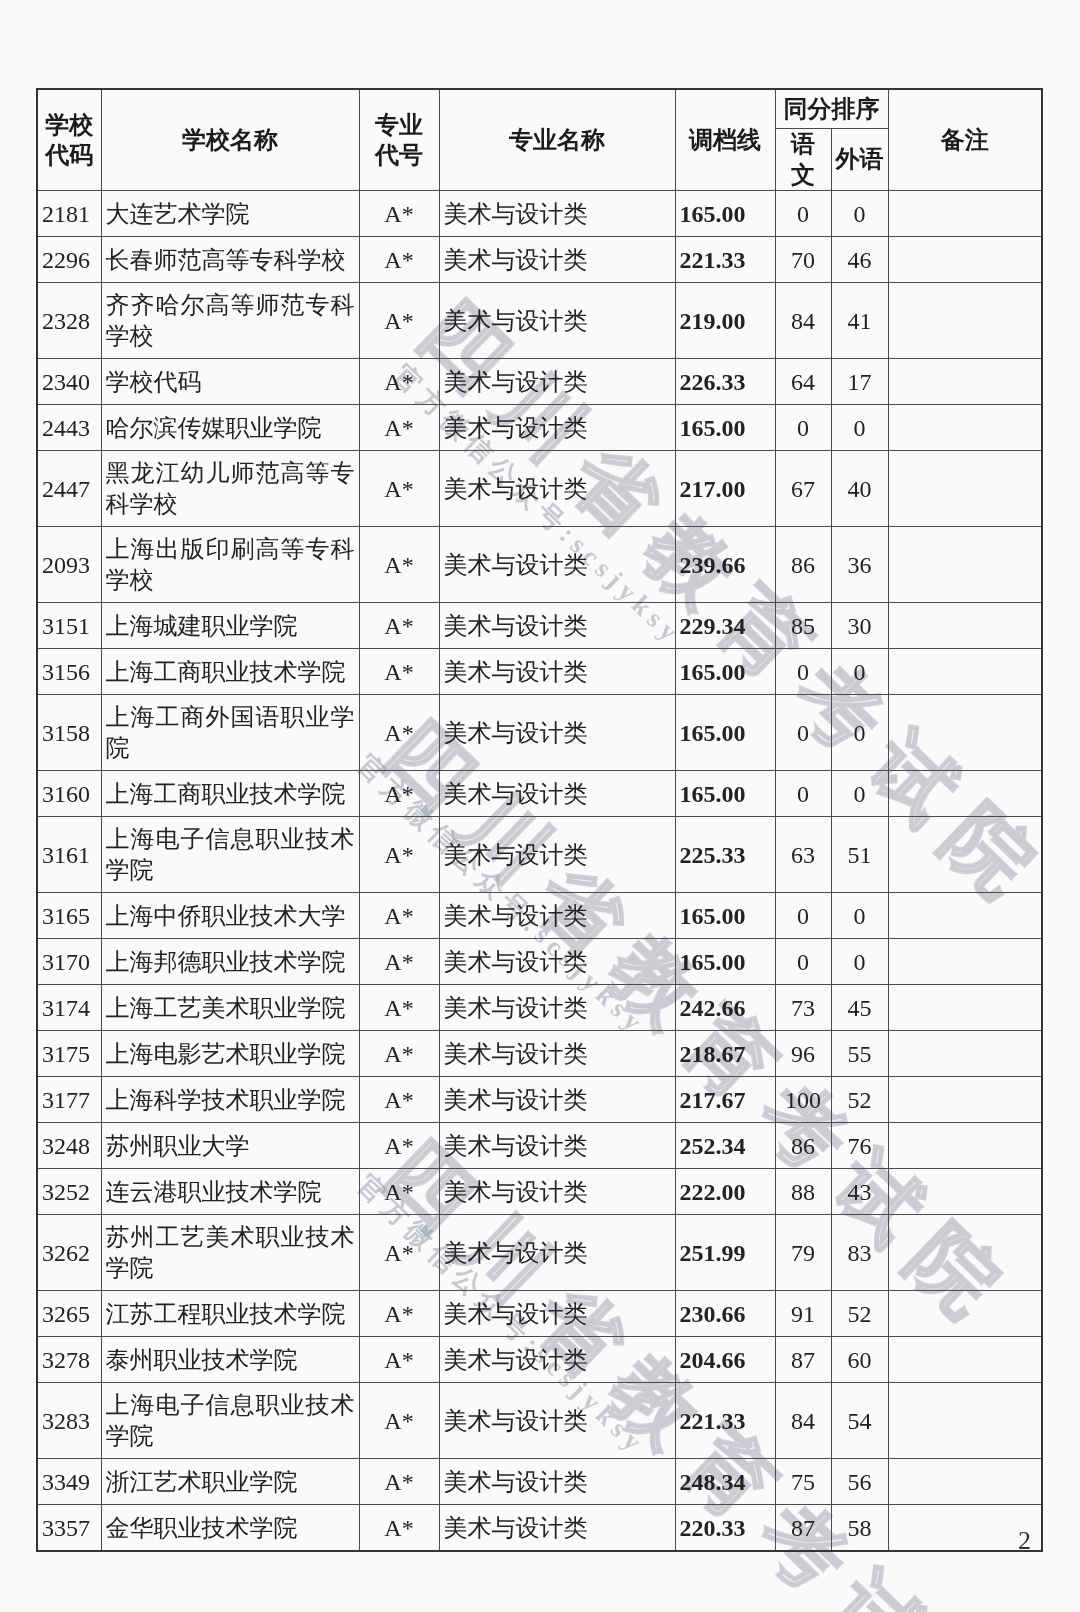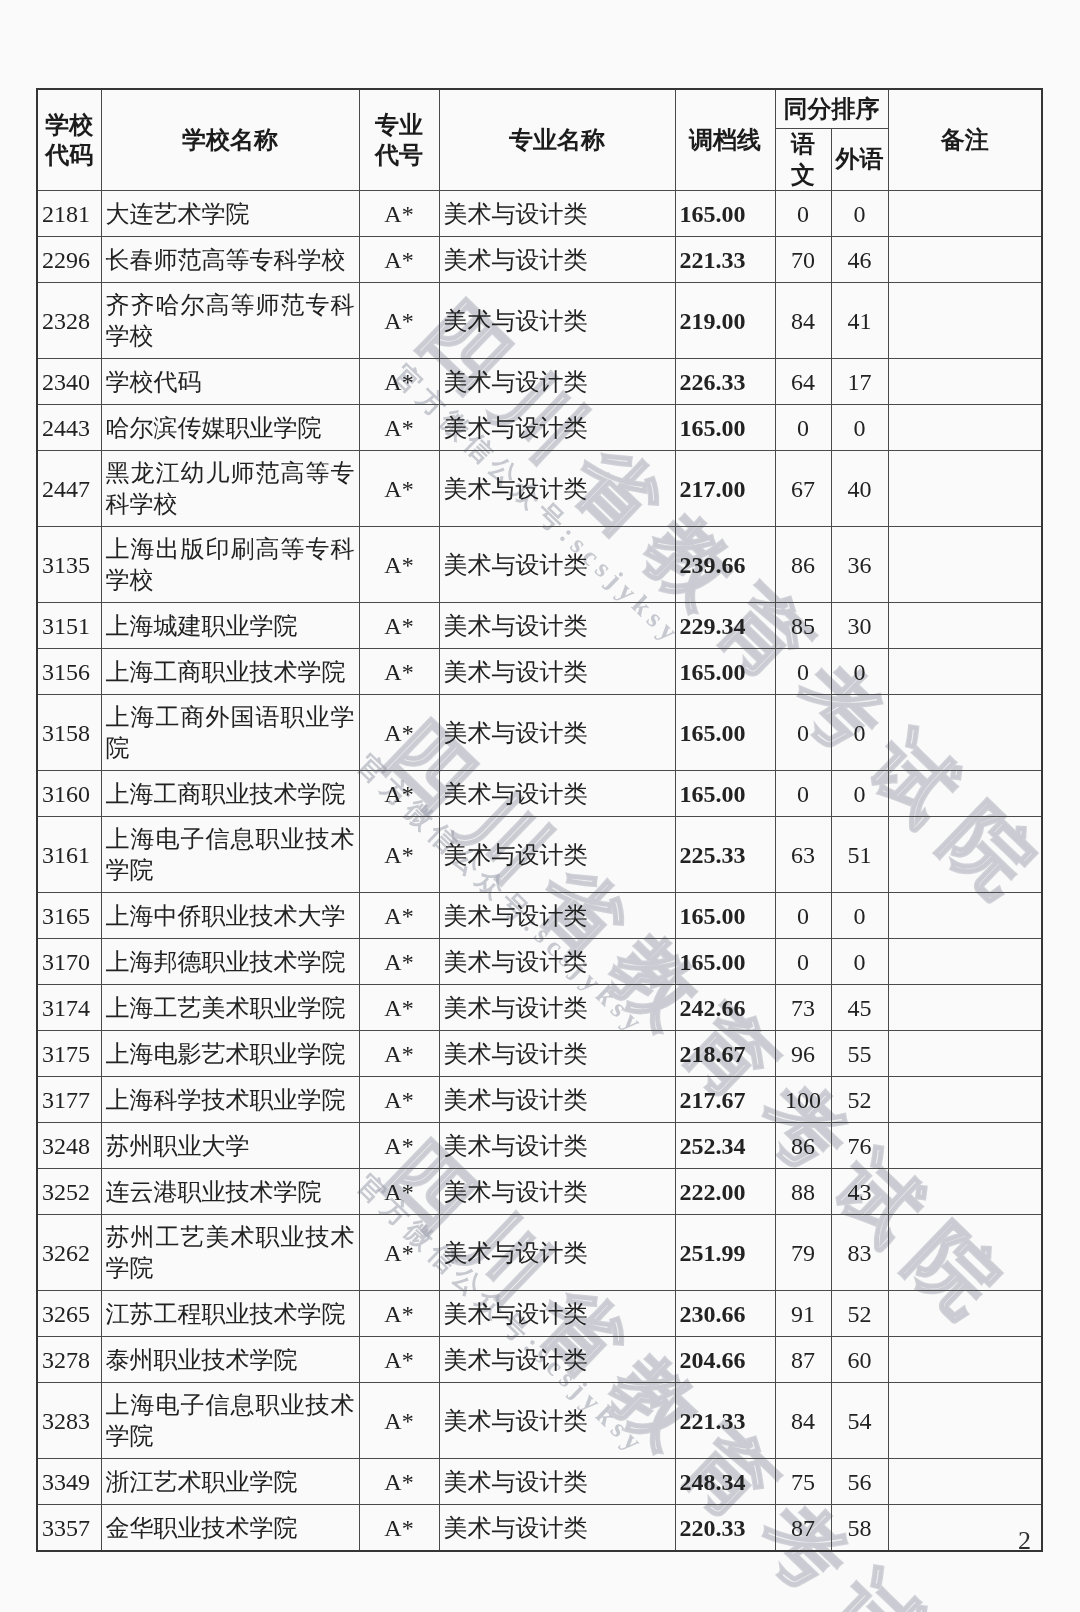--- a/index.html
+++ b/index.html
@@ -158,21 +158,21 @@
           <td class="td-code">2447</td>
           <td class="td-name">黑龙江幼儿师范高等专科学校</td>
           <td class="td-mcode">A*</td>
           <td class="td-mname">美术与设计类</td>
           <td class="td-cutoff">217.00</td>
           <td class="td-num">67</td>
           <td class="td-num">40</td>
           <td class="td-remark"></td>
         </tr>
         <tr class="row-tall">
-          <td class="td-code">3135</td>
+          <td class="td-code">2093</td>
           <td class="td-name">上海出版印刷高等专科学校</td>
           <td class="td-mcode">A*</td>
           <td class="td-mname">美术与设计类</td>
           <td class="td-cutoff">239.66</td>
           <td class="td-num">86</td>
           <td class="td-num">36</td>
           <td class="td-remark"></td>
         </tr>
         <tr class="row-std">
           <td class="td-code">3151</td>

